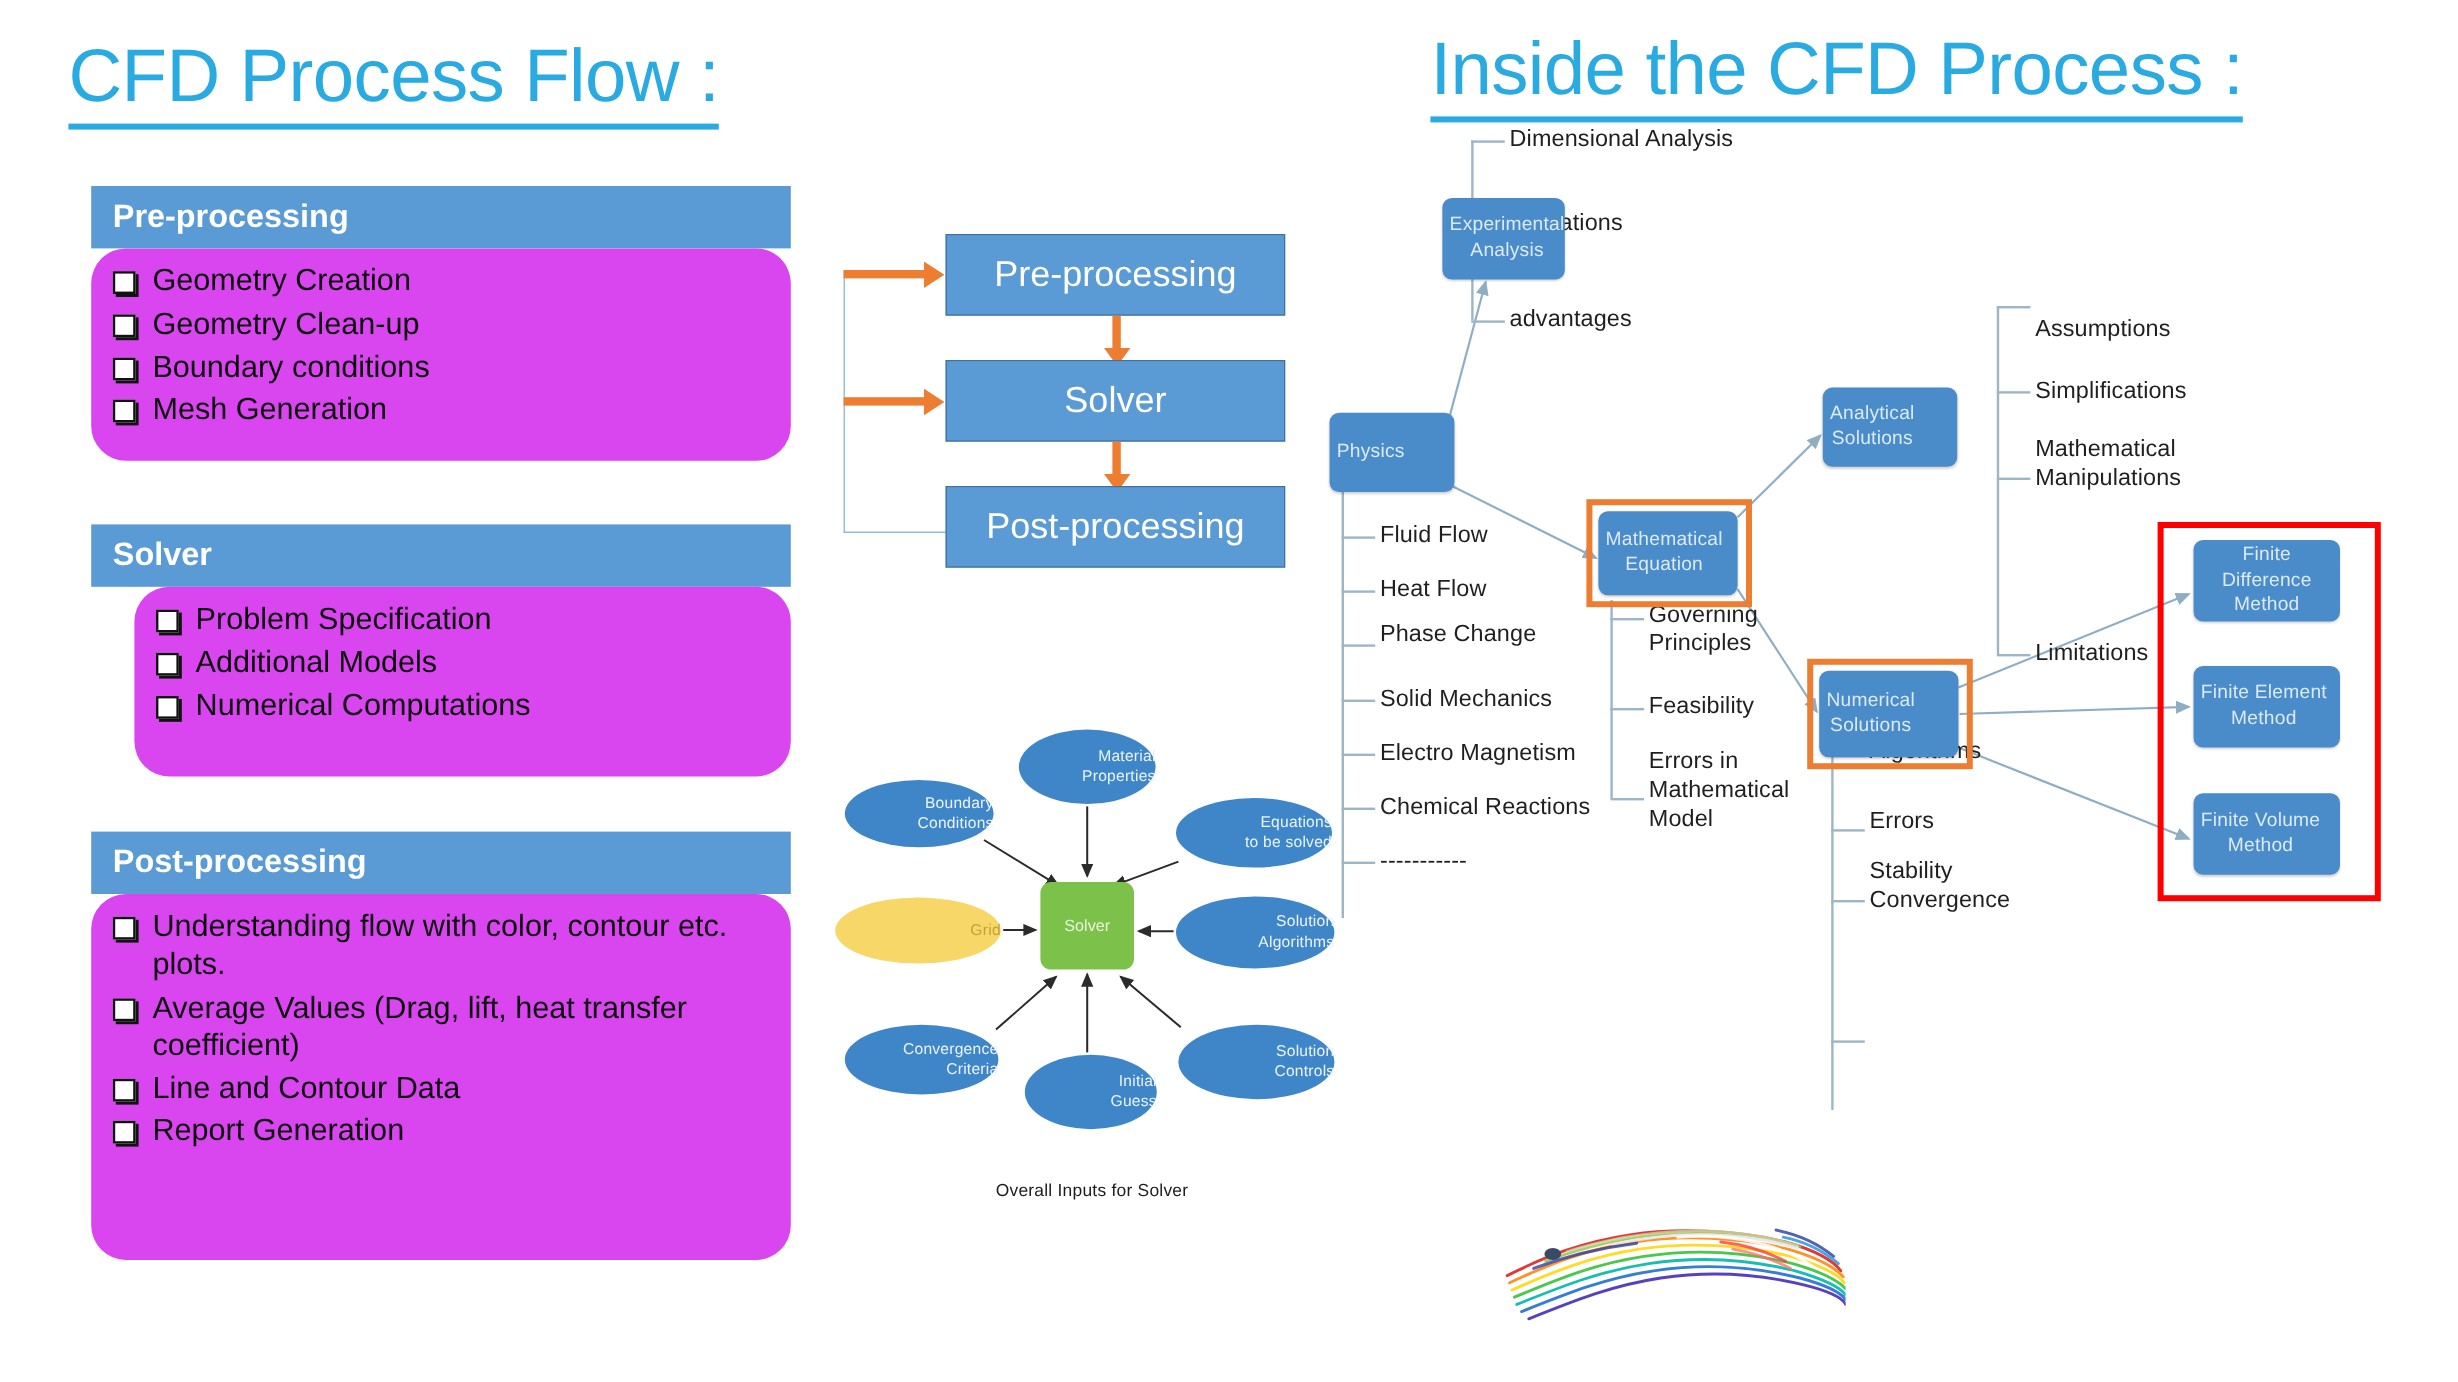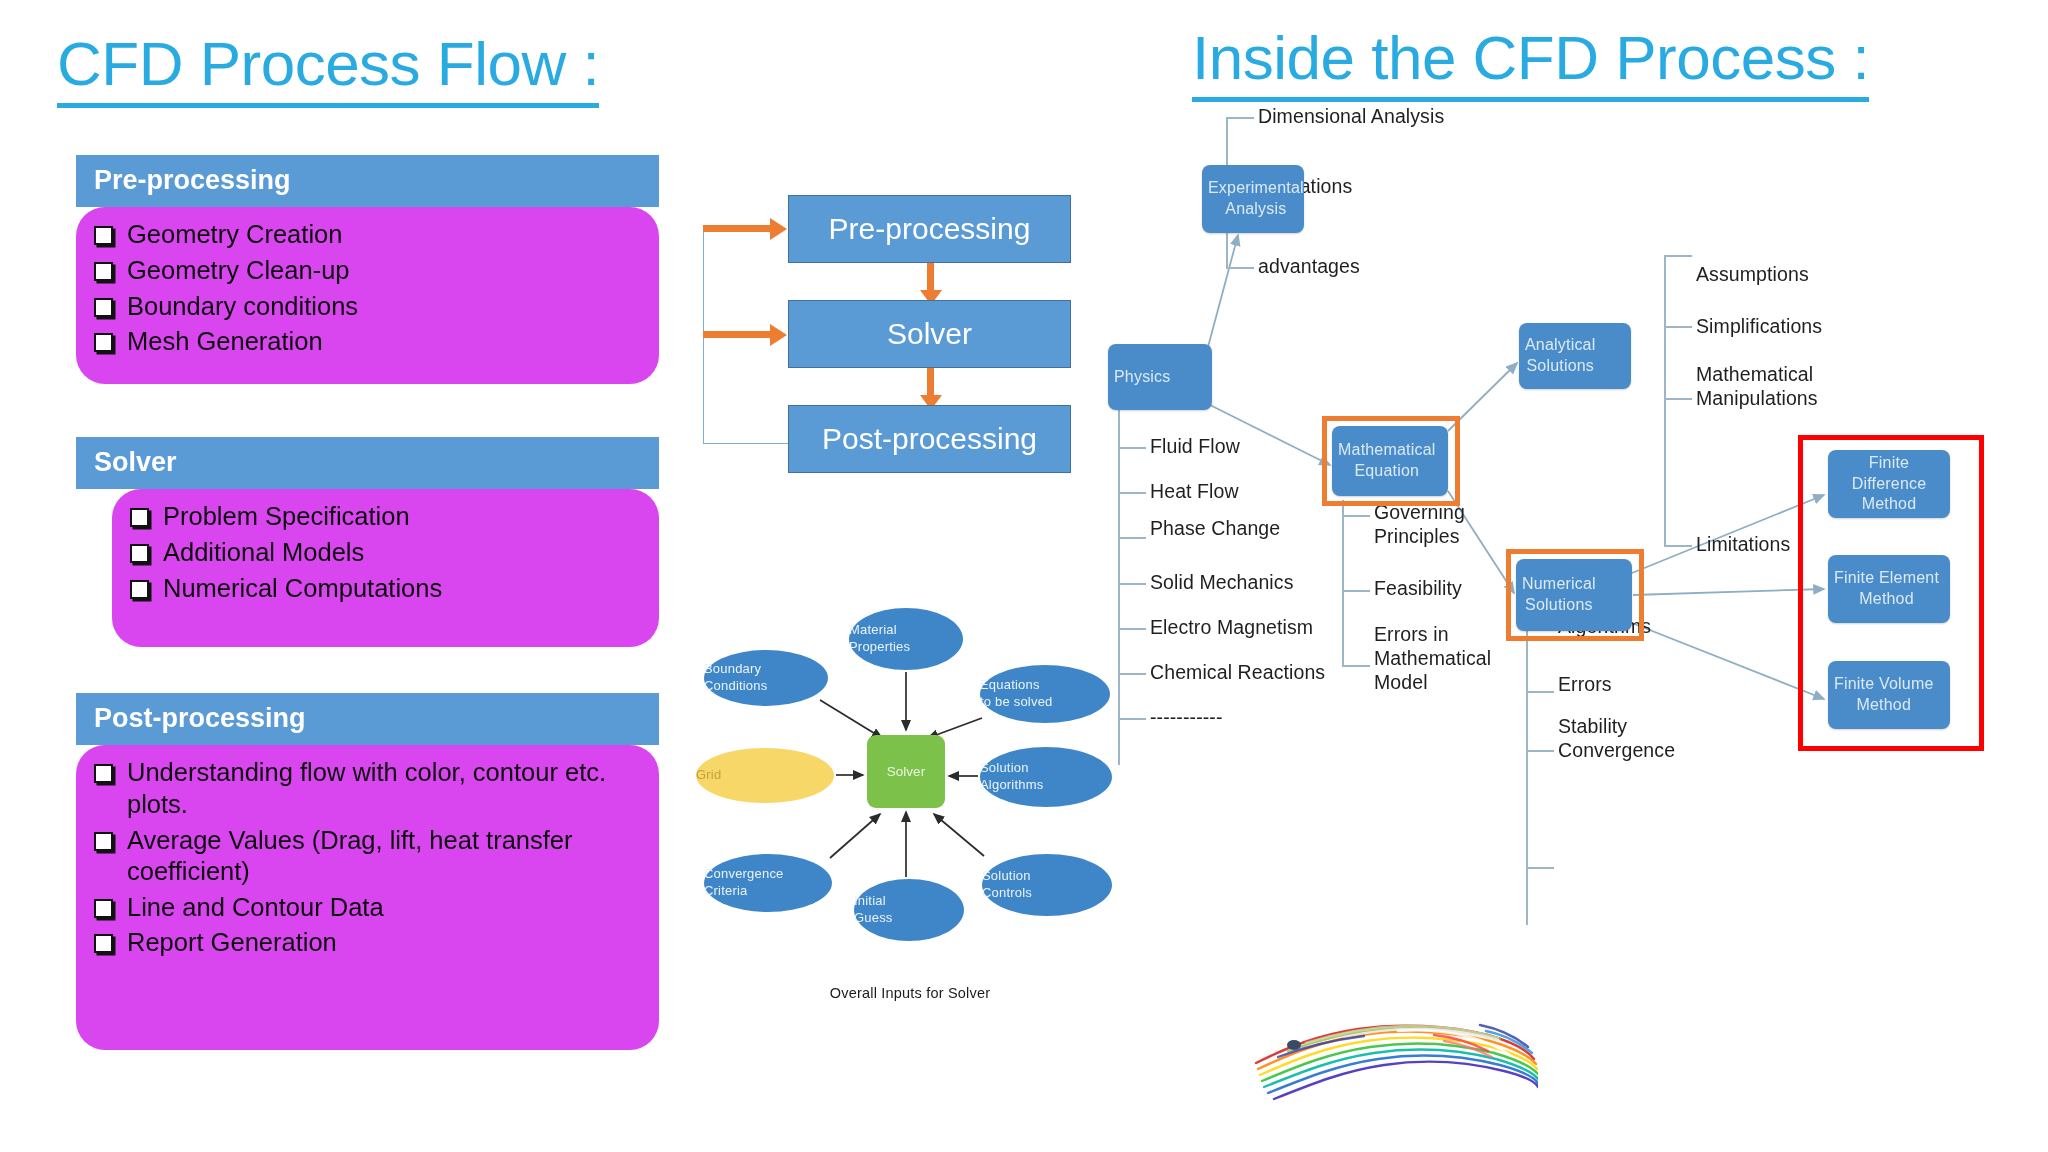--- a/index.html
+++ b/index.html
@@ -78,21 +78,21 @@
   }
   #feedback {
     position:absolute; left:17px; top:30px; width:86px; height:219px;
     border-left:1.6px solid #7aaed6; border-bottom:1.6px solid #7aaed6;
   }
 
   
   #solverdiag { position:absolute; left:690px; top:600px; width:440px; height:420px; }
   .ell {
     position:absolute; background:#3f86c9; color:#eaf3fb; border-radius:50%;
-    display:flex; flex-direction:column; align-items:flex-start; justify-content:center;
+    display:flex; flex-direction:column; align-items:flex-end; justify-content:center;
     font-size:13px; text-align:center; line-height:1.28; letter-spacing:0.2px;
   }
   .ell.grid { background:#f6d768; color:#c0a43a; }
   #sv-center {
     position:absolute; left:177px; top:135px; width:78px; height:73px;
     background:#7cc24a; border-radius:9px; color:#e9f7de; font-size:13.5px;
     display:flex; align-items:center; justify-content:center;
   }
   #e-mat  { left:159px; top:8px;   width:114px; height:62px; }
   #e-bc   { left:14px;  top:50px;  width:124px; height:56px; }

